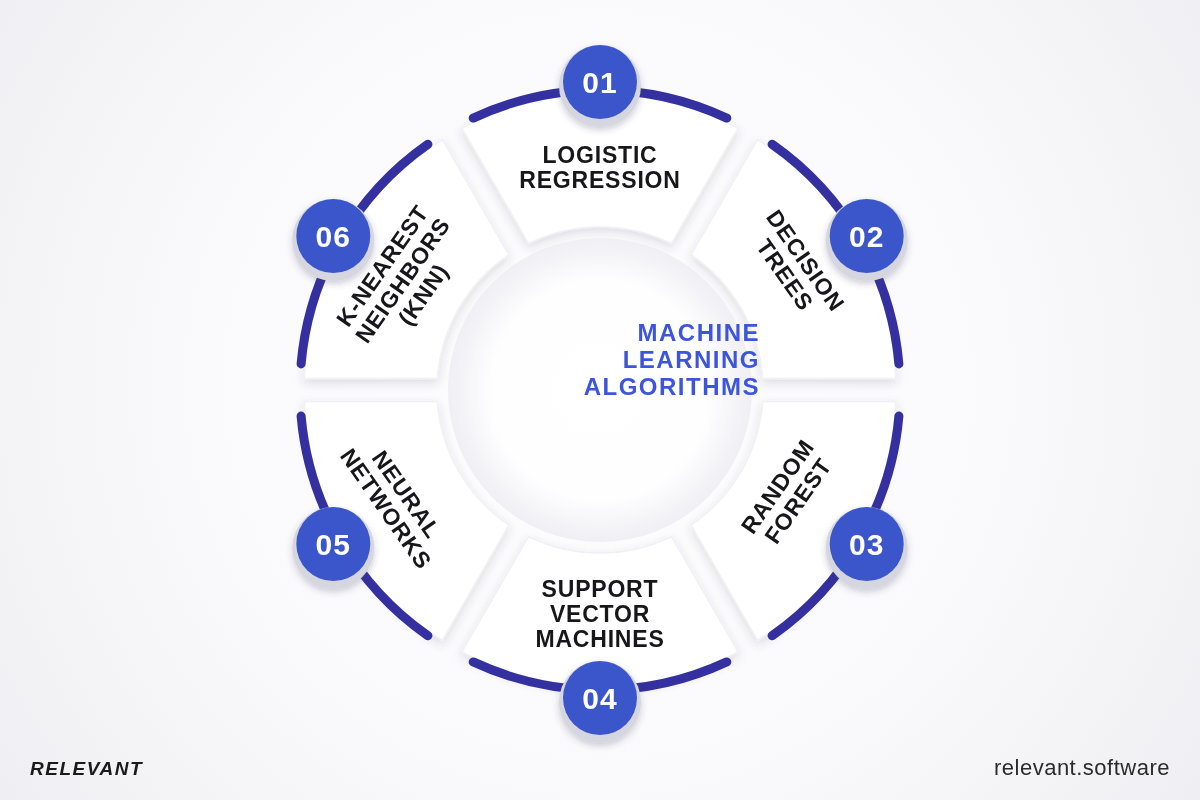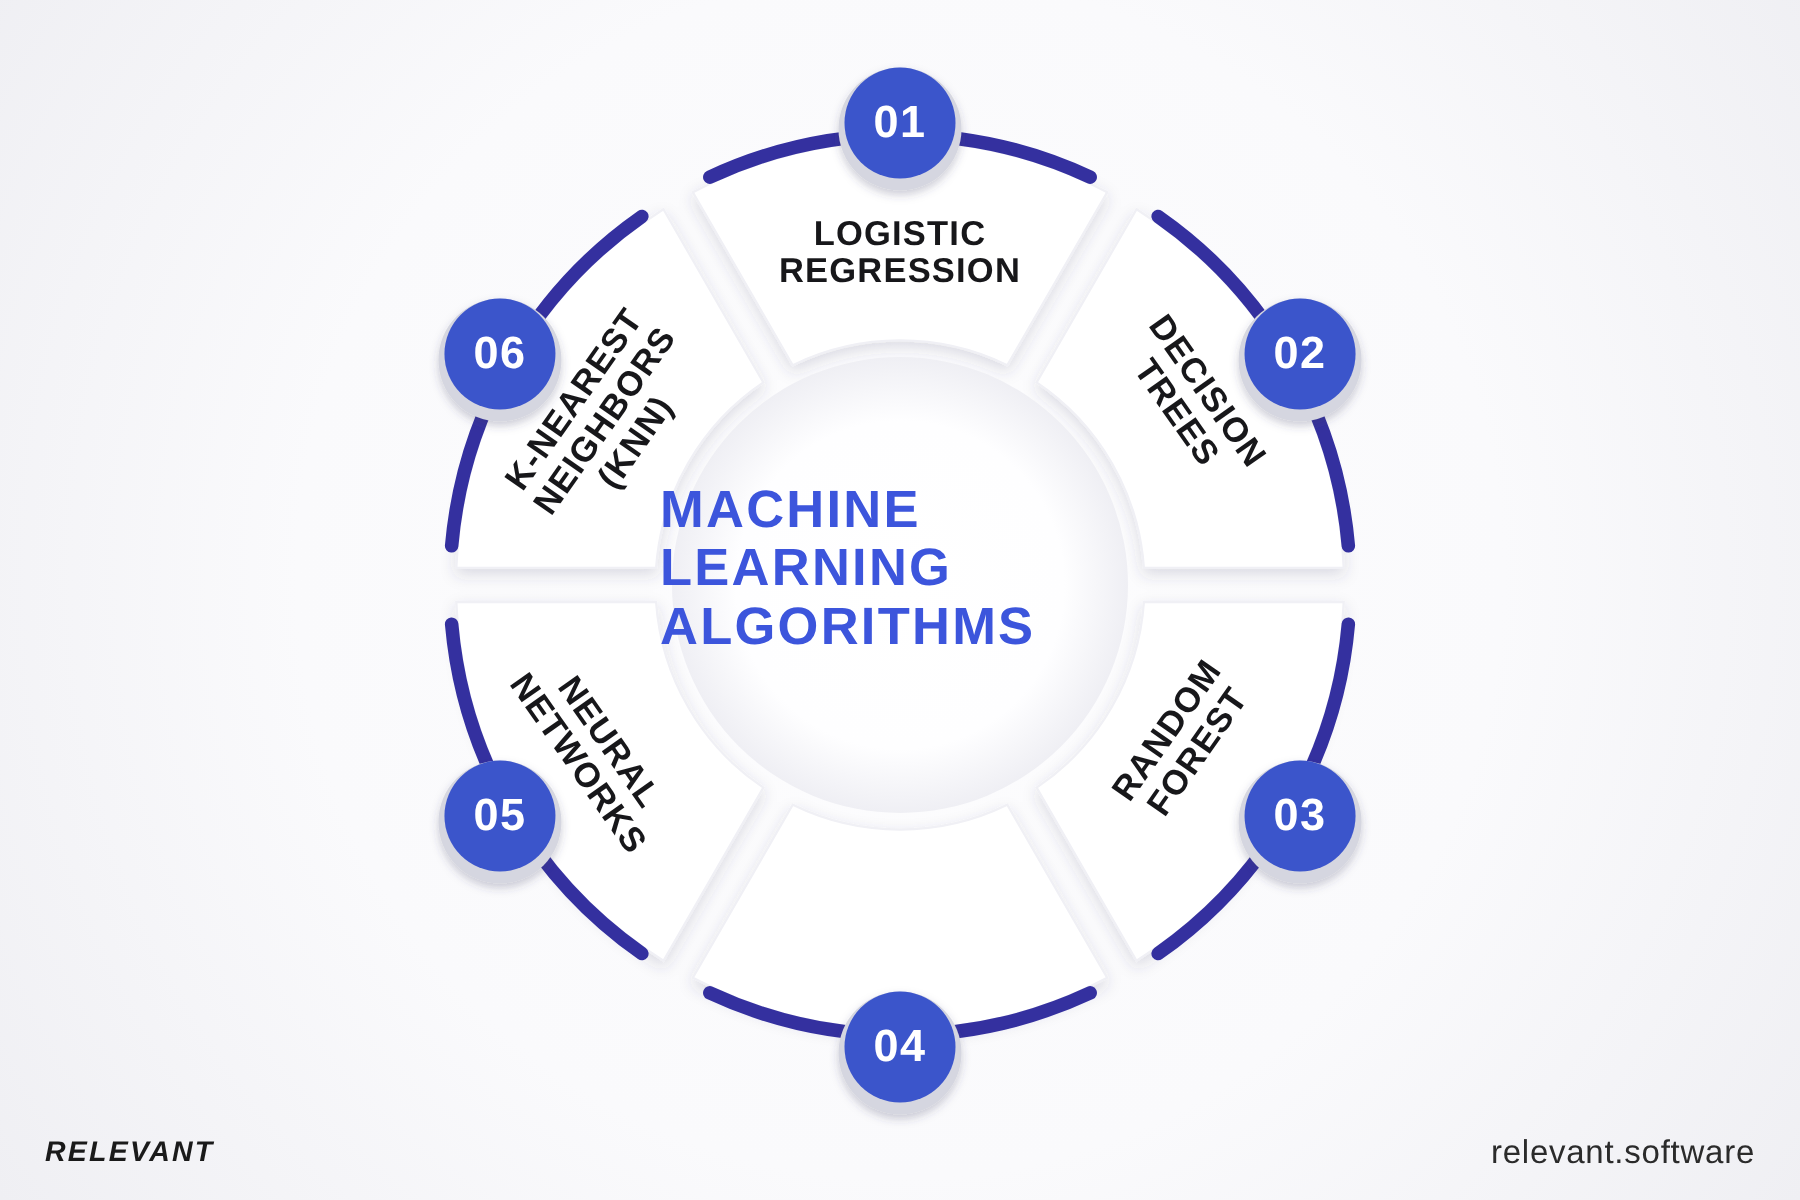--- a/index.html
+++ b/index.html
@@ -40,22 +40,22 @@
   .label-1 { left: 440px; top: 143px; width: 320px; }
   .label-2 { left: 695px; top: 243px; width: 200px; transform: rotate(55deg); }
   .label-3 { left: 688px; top: 469px; width: 200px; transform: rotate(-55deg); }
   .label-4 { left: 440px; top: 577px; width: 320px; }
   .label-5 { left: 296px; top: 477px; width: 200px; transform: rotate(55deg); }
   .label-6 { left: 303px; top: 243px; width: 200px; transform: rotate(-55deg); }
 
   .center-title {
     position: absolute; left: 440px; top: 320px; width: 320px;
     color: var(--center-blue);
-    font-size: 35px; font-weight: bold; letter-spacing: 1.5px;
-    line-height: 1.12; text-align: left; white-space: pre-line;
+    font-size: 24px; font-weight: bold; letter-spacing: 1.5px;
+    line-height: 1.12; text-align: right; white-space: pre-line;
   }
 
   .footer-brand {
     position: absolute; left: 30px; top: 758px;
     color: var(--footer-brand);
     font-size: 19px; font-weight: bold; letter-spacing: 1.5px; font-style: italic;
   }
   .footer-site {
     position: absolute; right: 30px; top: 755px;
     color: var(--footer-site);
@@ -133,20 +133,23 @@
       <text class="badge-num" x="333.3" y="236">06</text>
     </g>
   </svg>
 
   <div class="seg-label label-1">LOGISTIC
 REGRESSION</div>
   <div class="seg-label label-2">DECISION
 TREES</div>
   <div class="seg-label label-3">RANDOM
 FOREST</div>
+  <div class="seg-label label-4">SUPPORT
+VECTOR
+MACHINES</div>
   <div class="seg-label label-5">NEURAL
 NETWORKS</div>
   <div class="seg-label label-6">K-NEAREST
 NEIGHBORS
 (KNN)</div>
 
   <div class="center-title">MACHINE
 LEARNING
 ALGORITHMS</div>
 

